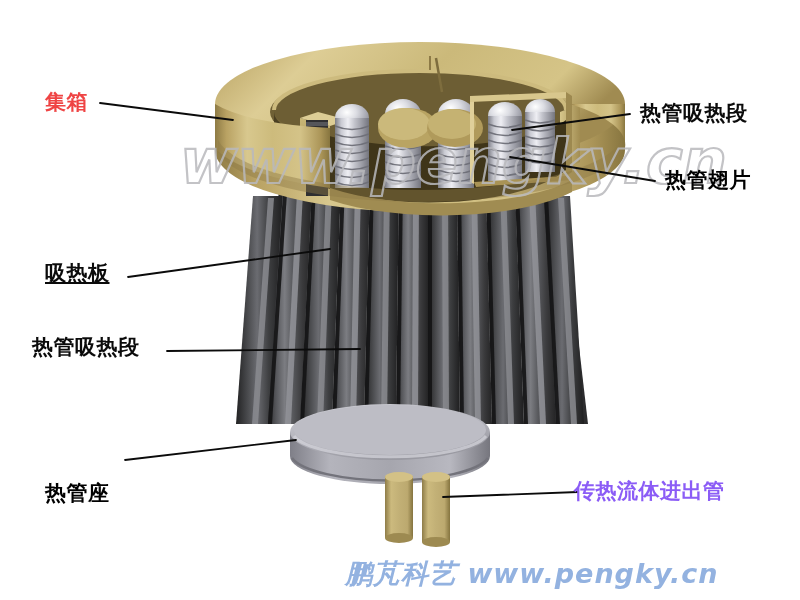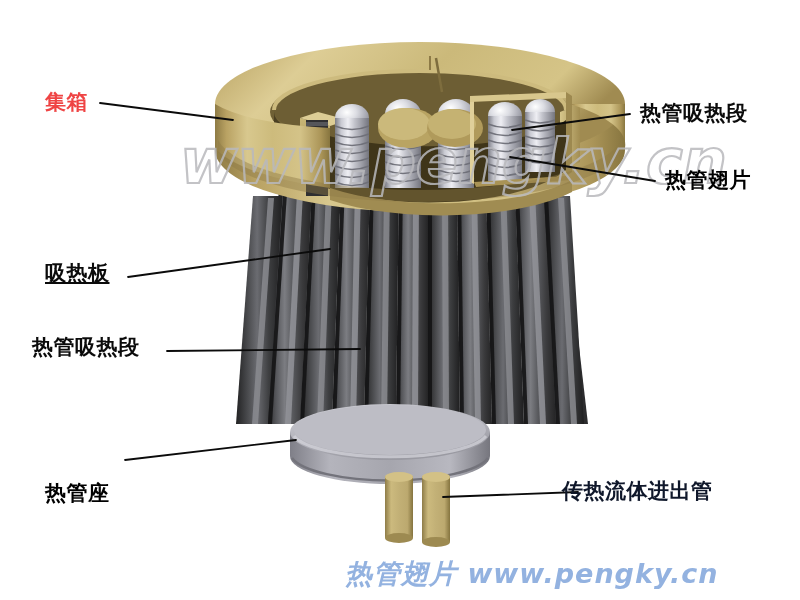--- a/index.html
+++ b/index.html
@@ -332,18 +332,18 @@
       </g>
   </svg>
 
   <div id="labels">
       <div class="lbl" style="left: 45px; top: 92px; color: #ef4444;">集箱</div>
       <div class="lbl" style="left: 45px; top: 263px; color: rgb(11, 11, 11); text-decoration: underline;">吸热板</div>
       <div class="lbl" style="left: 32px; top: 337px; color: rgb(11, 11, 11);">热管吸热段</div>
       <div class="lbl" style="left: 45px; top: 447px; color: #000000; margin-top: 36px;">热管座</div>
       <div class="lbl" style="left: 640px; top: 103px; color: rgb(11, 11, 11);">热管吸热段</div>
       <div class="lbl" style="left: 665px; top: 170px; color: #000000;">热管翅片</div>
-      <div class="lbl" style="left: 562px; top: 481px; color: #0f172a;">传热流体进出管</div>
+      <div class="lbl" style="left: 574px; top: 481px; color: #8b5cf6;">传热流体进出管</div>
     </div>
 
-  <div class="wm-bottom" id="wm-bottom" style="left: 345px; top: 556px; color: rgb(147, 178, 224);">热管翅片 www.pengky.cn</div>
+  <div class="wm-bottom" id="wm-bottom" style="left: 345px; top: 556px; color: rgb(147, 178, 224);">鹏芃科艺 www.pengky.cn</div>
 
 </div>
 
 </body></html>

